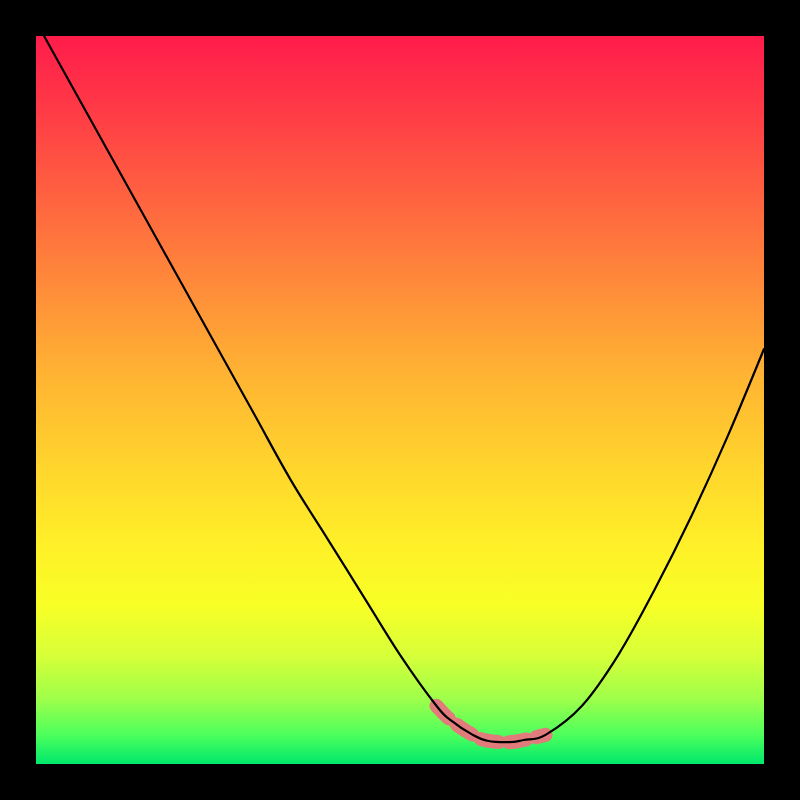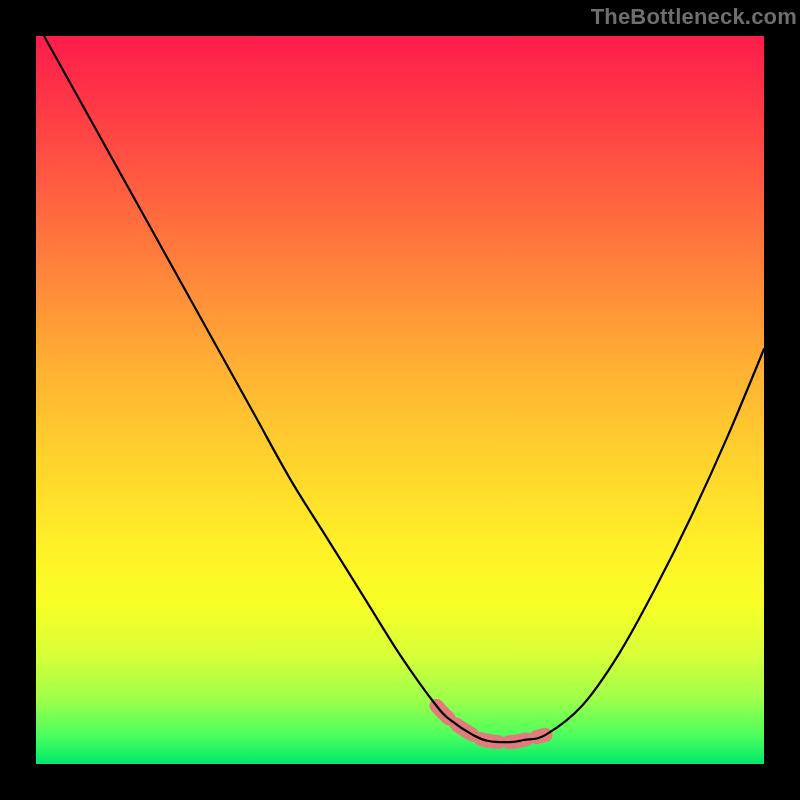--- a/index.html
+++ b/index.html
@@ -50,21 +50,20 @@
 svg {
   position: absolute;
   left: 0;
   top: 0;
 }
 </style>
 </head>
 <body>
 
 <div class="outer">
-  <div class="watermark">TheBottleneck.com</div>
   <div class="plot">
     <svg id="svg" width="728" height="728" viewBox="0 0 728 728">
         <path d="M 400.40000000000003 669.76 C 403.0208 672.3808, 408.40799999999996 679.0784000000001, 414.96 684.32 C 421.512 689.5616, 430.248 695.21088, 436.8 698.88 C 443.35200000000003 702.54912, 444.808 703.3936, 451.36 704.704 C 457.91200000000003 706.0143999999999, 466.64799999999997 706.29104, 473.2 706.16 C 479.752 706.02896, 481.208 705.2864, 487.76000000000005 703.976 C 494.31200000000007 702.6656, 505.6688 699.79728, 509.59999999999997 698.88" fill="none" stroke="#e27b7b" stroke-width="14" stroke-linecap="round" stroke-dasharray="18 10"></path>
         <path d="M 400.40000000000003 669.76 C 403.0208 672.3808, 408.40799999999996 679.0784000000001, 414.96 684.32 C 421.512 689.5616, 430.248 695.21088, 436.8 698.88 C 443.35200000000003 702.54912, 444.808 703.3936, 451.36 704.704 C 457.91200000000003 706.0143999999999, 466.64799999999997 706.29104, 473.2 706.16 C 479.752 706.02896, 481.208 705.2864, 487.76000000000005 703.976 C 494.31200000000007 702.6656, 505.6688 699.79728, 509.59999999999997 698.88" fill="none" stroke="#e27b7b" stroke-width="10" stroke-linecap="round"></path>
         <path d="M 0 -14.56000000000006 C 6.552 -2.766400000000063, 23.296 27.37279999999991, 36.4 50.95999999999992 C 49.504 74.54719999999993, 59.696 92.89280000000001, 72.8 116.48000000000002 C 85.904 140.06720000000004, 96.096 158.4128, 109.2 182 C 122.304 205.5872, 132.49599999999998 223.9328, 145.6 247.51999999999998 C 158.704 271.1072, 168.896 289.4528, 182 313.04 C 195.104 336.6272, 205.29600000000002 354.9728, 218.4 378.56 C 231.504 402.1472, 241.696 421.8032, 254.79999999999998 444.08 C 267.904 466.35679999999996, 278.096 481.35360000000003, 291.2 502.32 C 304.304 523.2864, 314.49600000000004 539.5935999999999, 327.6 560.56 C 340.704 581.5264, 350.896 599.144, 364 618.8 C 377.104 638.4559999999999, 391.22720000000004 657.9664, 400.40000000000003 669.76 C 409.57280000000003 681.5536, 408.40799999999996 679.0784000000001, 414.96 684.32 C 421.512 689.5616, 430.248 695.21088, 436.8 698.88 C 443.35200000000003 702.54912, 444.808 703.3936, 451.36 704.704 C 457.91200000000003 706.0143999999999, 466.64799999999997 706.29104, 473.2 706.16 C 479.752 706.02896, 481.208 705.2864, 487.76000000000005 703.976 C 494.31200000000007 702.6656, 499.11679999999996 705.03888, 509.59999999999997 698.88 C 520.0831999999999 692.72112, 532.896 684.1744, 546 669.76 C 559.104 655.3456, 569.2959999999999 639.7664, 582.4 618.8 C 595.504 597.8335999999999, 605.6959999999999 578.1776, 618.8 553.28 C 631.904 528.3824, 642.096 507.9984, 655.2 480.48 C 668.3040000000001 452.96160000000003, 678.496 430.5392, 691.6 400.4 C 704.7040000000001 370.26079999999996, 721.448 328.76480000000004, 728 313.04" fill="none" stroke="#000000" stroke-width="2.2" stroke-linecap="round"></path>
       </svg>
   </div>
 </div>
 
 </body></html>

